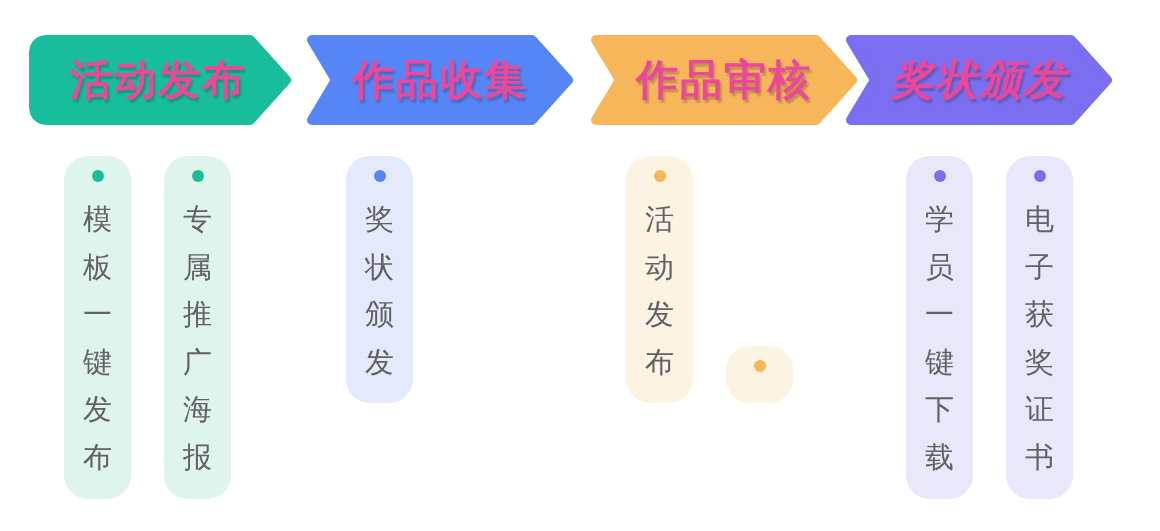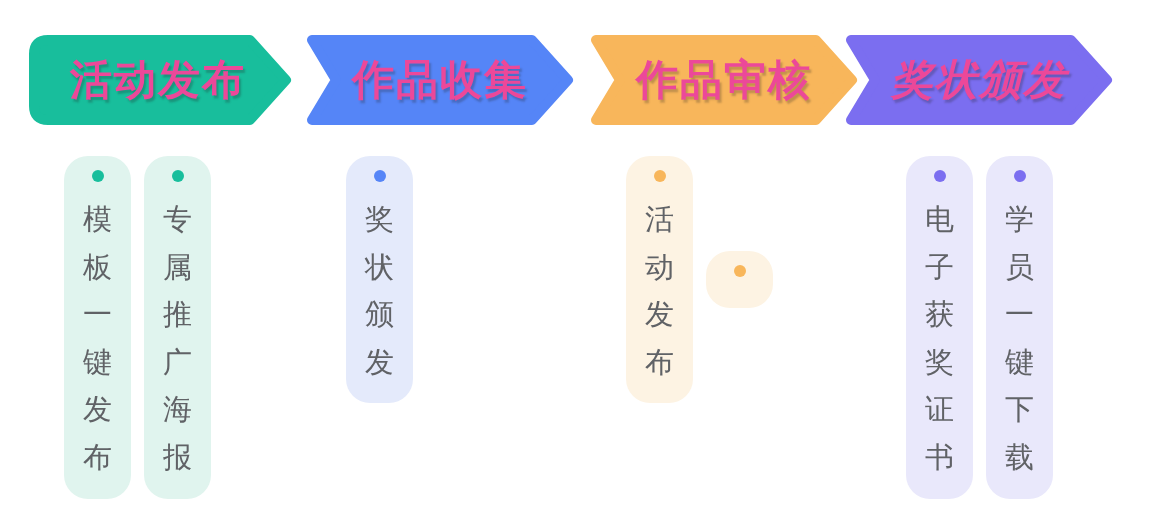--- a/index.html
+++ b/index.html
@@ -12,21 +12,21 @@
   .arrow-title{
     position:absolute;left:0;top:0;width:100%;height:100%;
     display:flex;align-items:center;justify-content:center;
     color:#ec4899;font-size:42px;font-weight:bold;letter-spacing:2px;
     text-shadow:2px 3px 2px rgba(30,30,30,0.25);
     white-space:nowrap;
   }
   .arrow-path{fill:var(--c);stroke:var(--c);stroke-width:10;stroke-linejoin:round;}
 
   
-  .pill-row{position:absolute;top:156px;display:flex;gap:13px;align-items:center;}
+  .pill-row{position:absolute;top:156px;display:flex;gap:33px;align-items:flex-end;}
   .pill{
     width:67px;box-sizing:border-box;
     background:var(--light);
     border-radius:24px;
     padding:14px 0 17px 0;
     display:flex;flex-direction:column;align-items:center;
   }
   .pill-dot{width:12px;height:12px;border-radius:50%;background:var(--c);margin-bottom:14px;}
   .pill-text{
     width:1em;font-size:29px;line-height:47.6px;color:#606266;
@@ -93,22 +93,22 @@
   <div style="--c: #7B6EF0; --light: #E9E8FB;">
     <div class="arrow-wrap" style="left:839px;font-style:italic;">
       <svg width="280" height="104" viewBox="0 0 280 104">
         <path class="arrow-path" d="M 12,12 H 232 L 268,52 L 232,92 H 12 L 36,52 Z"></path>
       </svg>
       <div class="arrow-title">奖状颁发</div>
     </div>
     <div class="pill-row" style="left:906px;">
       <div class="pill">
         <span class="pill-dot"></span>
-        <span class="pill-text">电子获奖证书</span>
+        <span class="pill-text">学员一键下载</span>
       </div>
       <div class="pill">
         <span class="pill-dot"></span>
-        <span class="pill-text">学员一键下载</span>
+        <span class="pill-text">电子获奖证书</span>
       </div>
     </div>
   </div>
 
 </div>
 
 </body></html>

